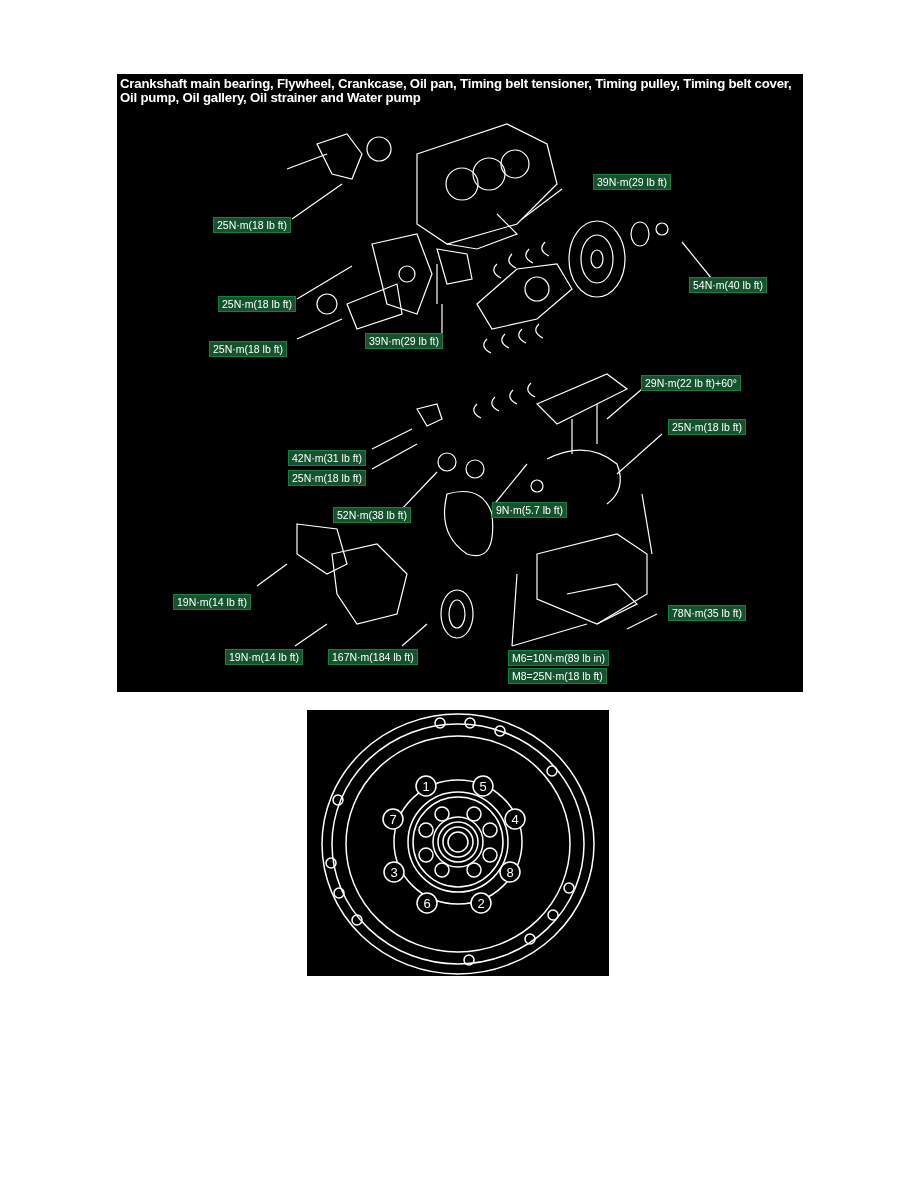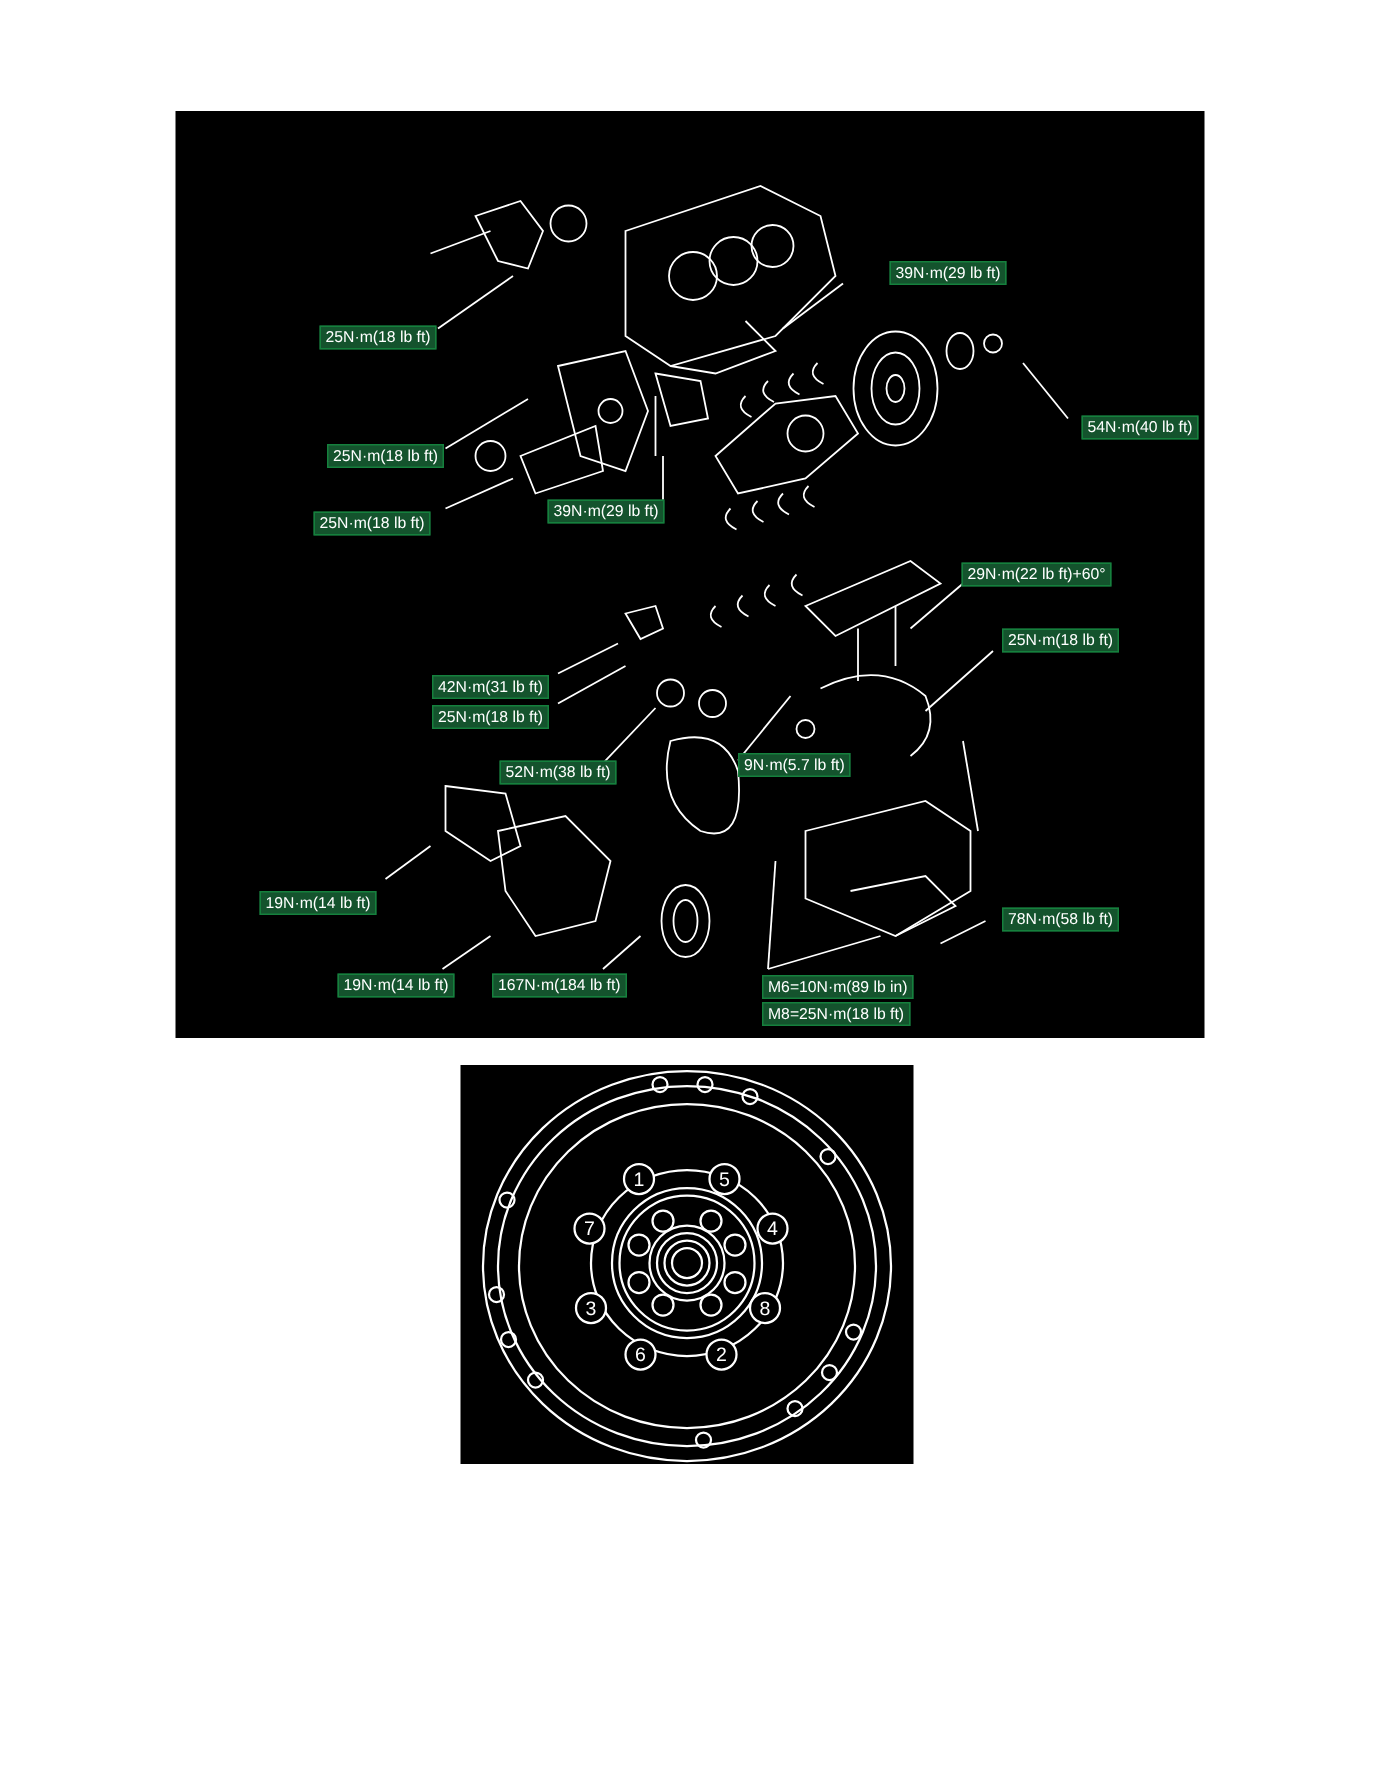--- a/index.html
+++ b/index.html
@@ -9,20 +9,21 @@
   #flywheel-panel{left:307px;top:710px;width:302px;height:266px;}
   .title{position:absolute;left:3px;top:3px;width:680px;color:#fff;font-weight:bold;font-size:13.2px;line-height:14px;letter-spacing:-0.2px;}
   .label{position:absolute;color:#fff;border:1px solid #15803d;font-size:10.5px;line-height:12px;padding:1px 3px;white-space:nowrap;background:#14532d;}
   svg{position:absolute;left:0;top:0;}
   .num{font-family:"Liberation Sans",sans-serif;font-size:13px;fill:#fff;text-anchor:middle;dominant-baseline:central;}
 </style>
 </head>
 <body>
 
 <div id="main-panel" class="panel">
+  <div class="title">Crankshaft main bearing, Flywheel, Crankcase, Oil pan, Timing belt tensioner, Timing pulley, Timing belt cover, Oil pump, Oil gallery, Oil strainer and Water pump</div>
 
   <svg width="686" height="618">
     <g stroke="#fff" fill="none" stroke-width="1.2">
 
       <path d="M300 80 L390 50 L430 70 L440 110 L400 150 L330 170 L300 150 Z"></path>
       <circle cx="345" cy="110" r="16"></circle>
         <circle cx="372" cy="100" r="16"></circle>
         <circle cx="398" cy="90" r="14"></circle>
       <path d="M330 170 L360 175 L400 160 L380 140"></path>
 
@@ -99,34 +100,34 @@
       <line x1="178" y1="572" x2="210" y2="550"></line>
       <line x1="285" y1="572" x2="310" y2="550"></line>
       <line x1="540" y1="540" x2="510" y2="555"></line>
       <line x1="395" y1="572" x2="400" y2="500"></line>
       <line x1="395" y1="572" x2="470" y2="550"></line>
     </g>
   </svg>
 
   <div class="label" style="left:96px;top:143px;">25N·m(18 lb ft)</div>
   <div class="label" style="left:476px;top:100px;">39N·m(29 lb ft)</div>
-  <div class="label" style="left:604px;top:203px;">54N·m(40 lb ft)</div>
+  <div class="label" style="left:572px;top:203px;">54N·m(40 lb ft)</div>
   <div class="label" style="left:101px;top:222px;">25N·m(18 lb ft)</div>
   <div class="label" style="left:92px;top:267px;">25N·m(18 lb ft)</div>
   <div class="label" style="left:248px;top:259px;">39N·m(29 lb ft)</div>
   <div class="label" style="left:524px;top:301px;">29N·m(22 lb ft)+60°</div>
   <div class="label" style="left:551px;top:345px;">25N·m(18 lb ft)</div>
   <div class="label" style="left:171px;top:376px;">42N·m(31 lb ft)</div>
   <div class="label" style="left:171px;top:396px;">25N·m(18 lb ft)</div>
   <div class="label" style="left:216px;top:433px;">52N·m(38 lb ft)</div>
   <div class="label" style="left:375px;top:428px;">9N·m(5.7 lb ft)</div>
   <div class="label" style="left:56px;top:520px;">19N·m(14 lb ft)</div>
   <div class="label" style="left:108px;top:575px;">19N·m(14 lb ft)</div>
   <div class="label" style="left:211px;top:575px;">167N·m(184 lb ft)</div>
-  <div class="label" style="left:551px;top:531px;">78N·m(58 lb ft)</div>
+  <div class="label" style="left:551px;top:531px;">78N·m(35 lb ft)</div>
   <div class="label" style="left:391px;top:576px;">M6=10N·m(89 lb in)</div>
   <div class="label" style="left:391px;top:594px;">M8=25N·m(18 lb ft)</div>
 </div>
 
 <div id="flywheel-panel" class="panel">
   <svg width="302" height="266">
     <g stroke="#fff" fill="none" stroke-width="1.5">
       <ellipse cx="151" cy="134" rx="136" ry="130"></ellipse>
       <ellipse cx="151" cy="134" rx="126" ry="120"></ellipse>
       <ellipse cx="151" cy="134" rx="112" ry="108"></ellipse>

